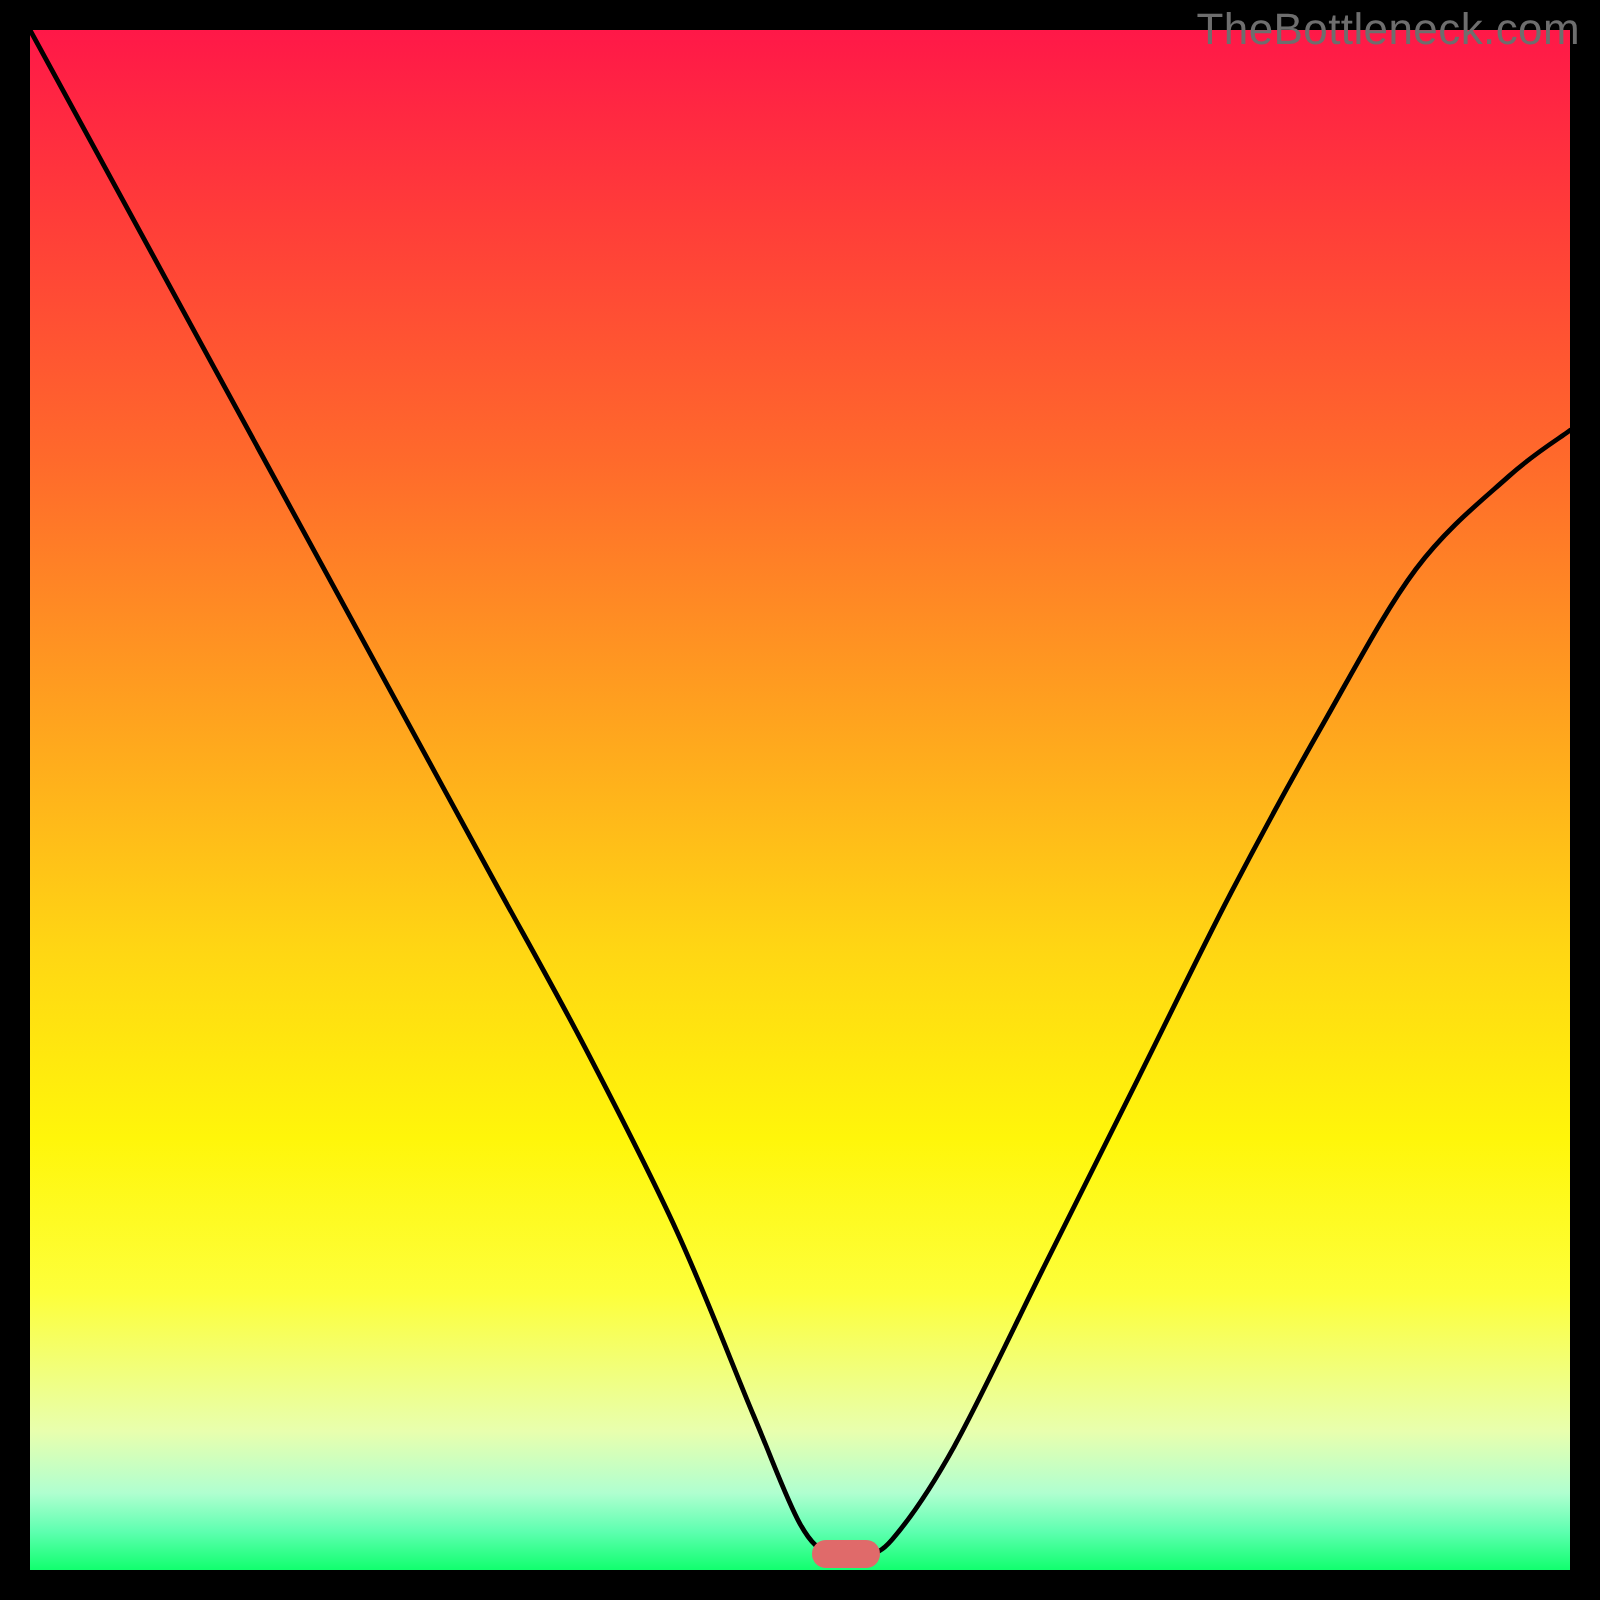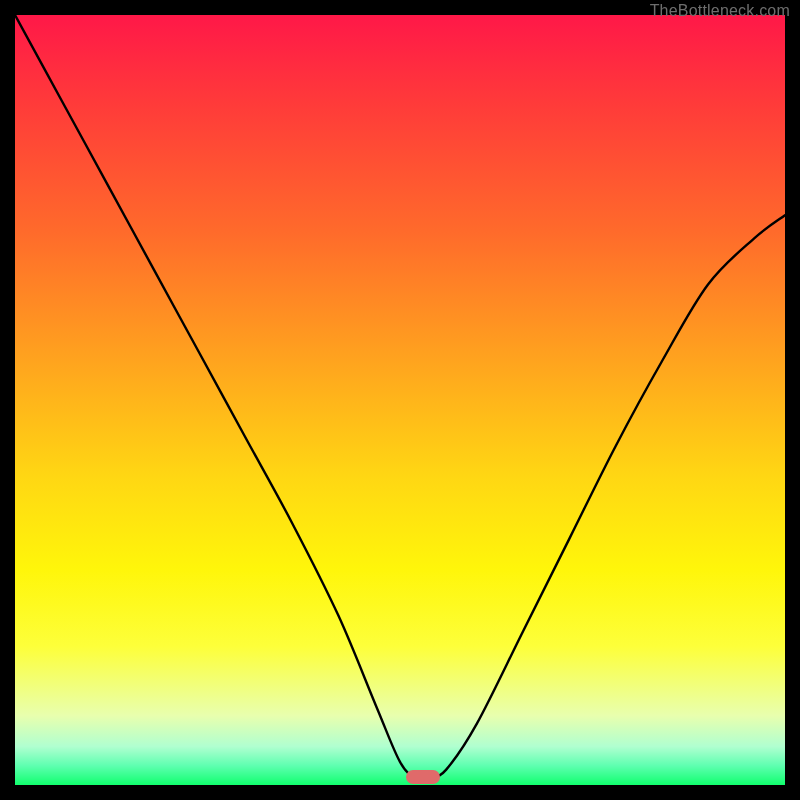--- a/index.html
+++ b/index.html
@@ -53,21 +53,21 @@
     border-radius: 7px;
     background: #e06a6a;
     transform: translate(-50%, -50%);
     pointer-events: none;
   }
   .attribution {
     position: absolute;
     top: 2px;
     right: 10px;
     color: #6e6e6e;
-    font-size: 16px;
+    font-size: 22px;
     font-weight: 500;
     letter-spacing: 0.2px;
     pointer-events: none;
   }
 </style>
 </head>
 <body>
 
 <div class="frame">
   <div class="plot">

